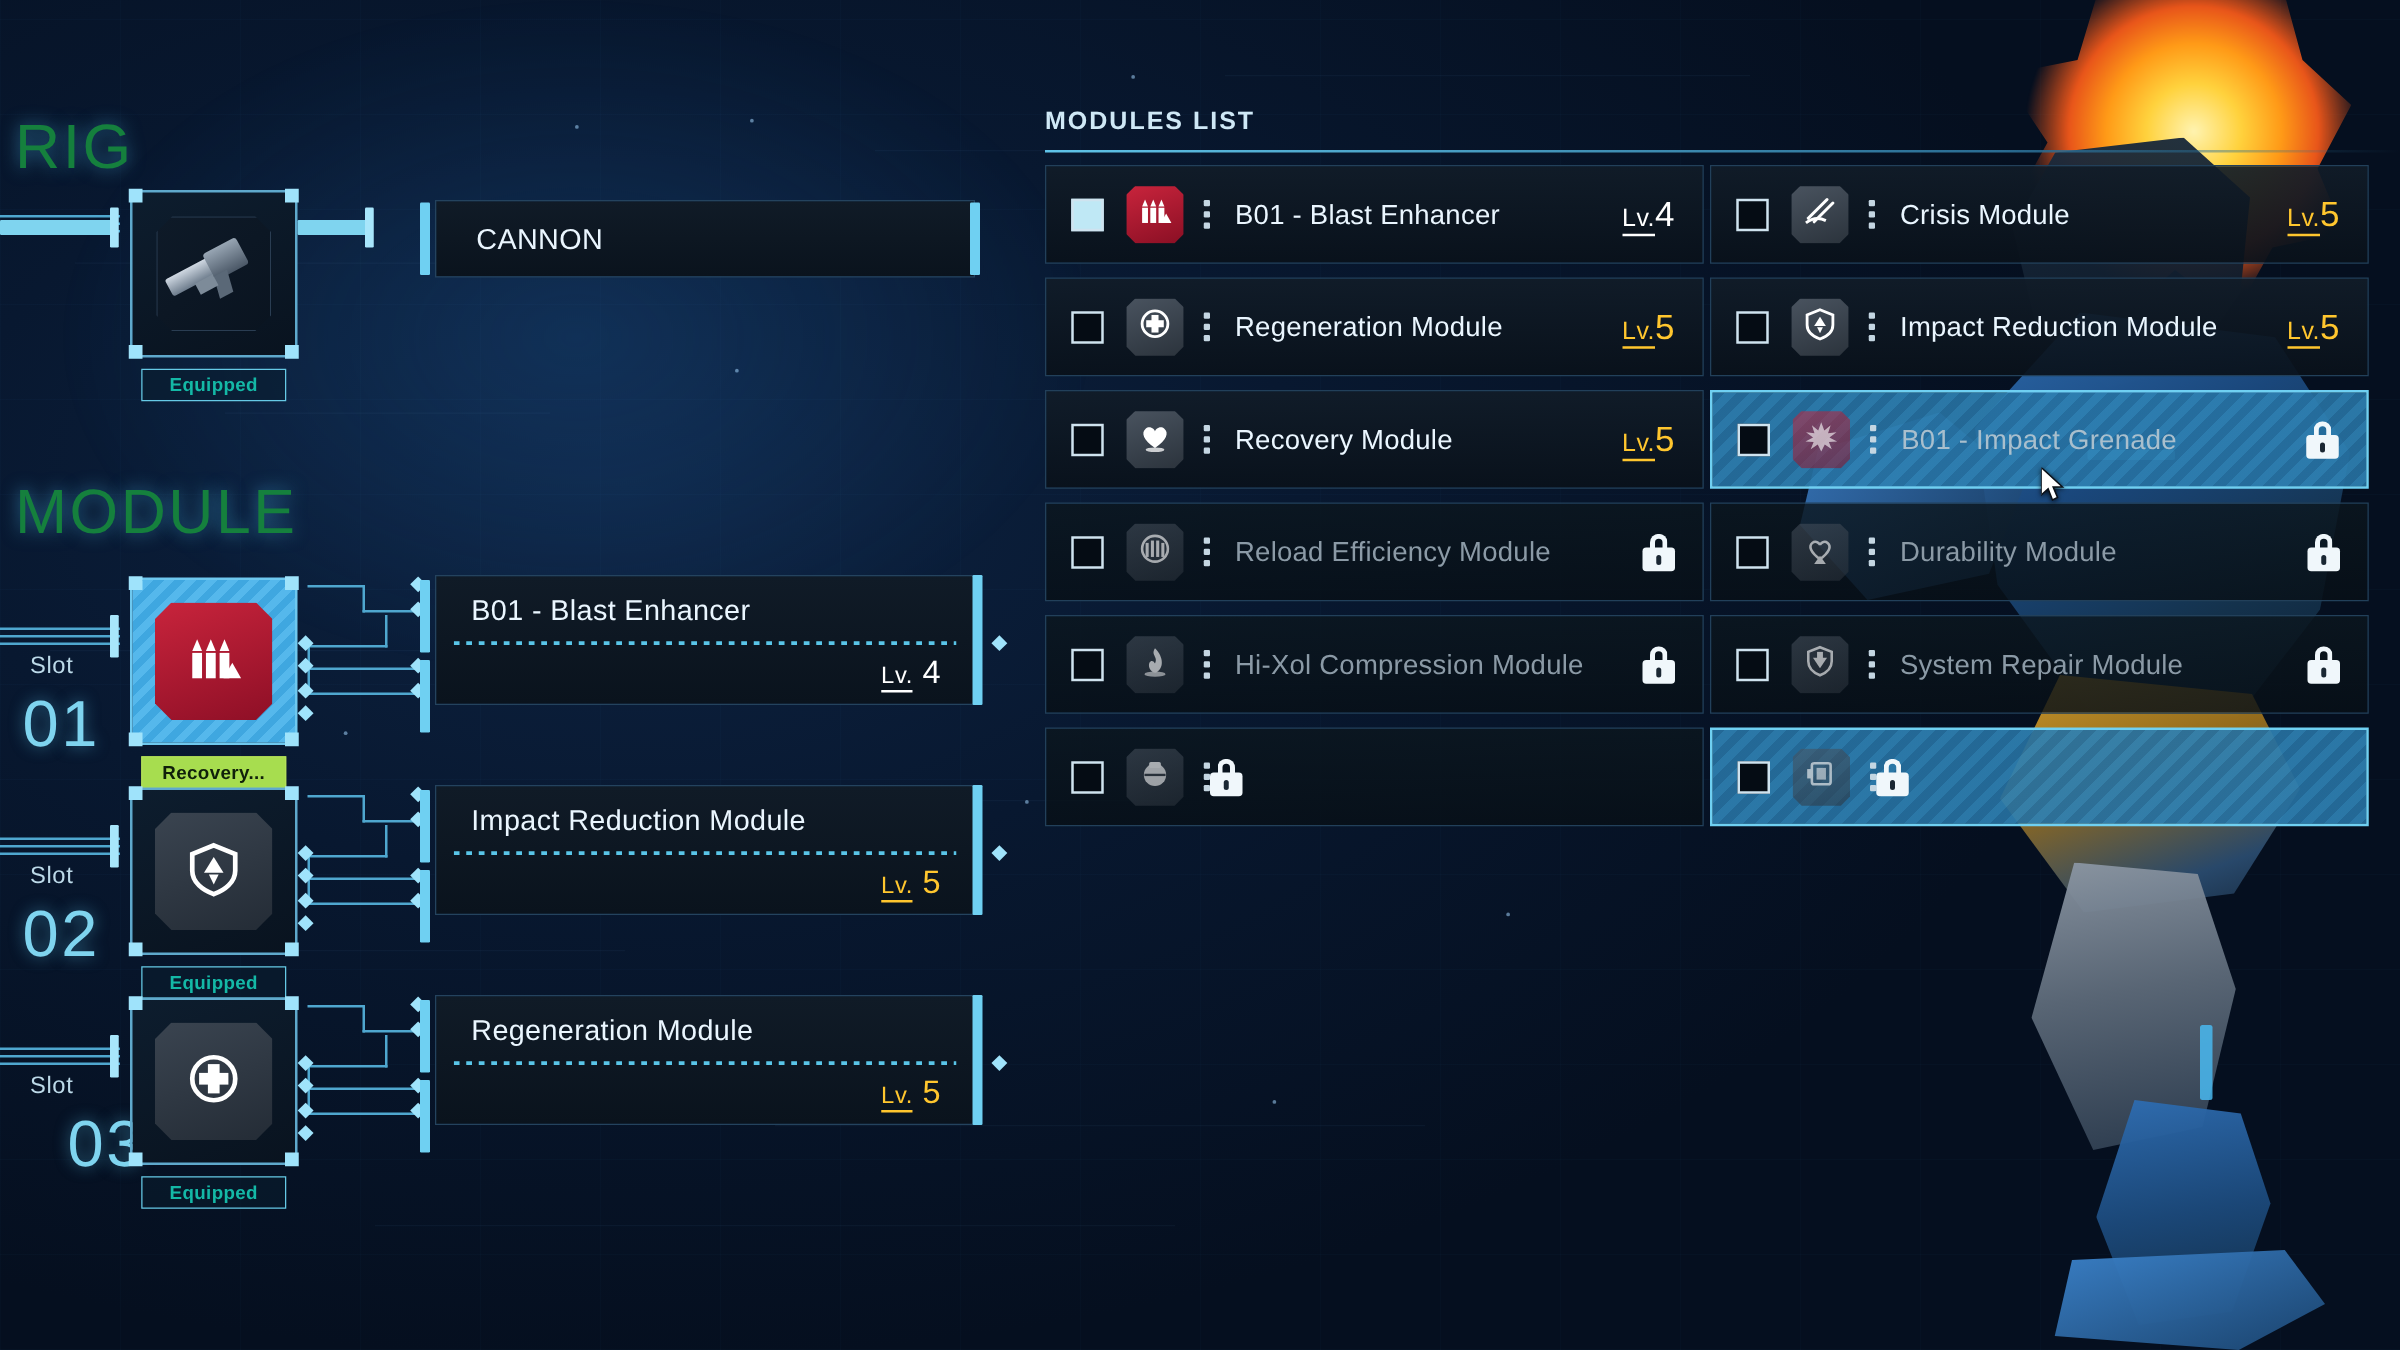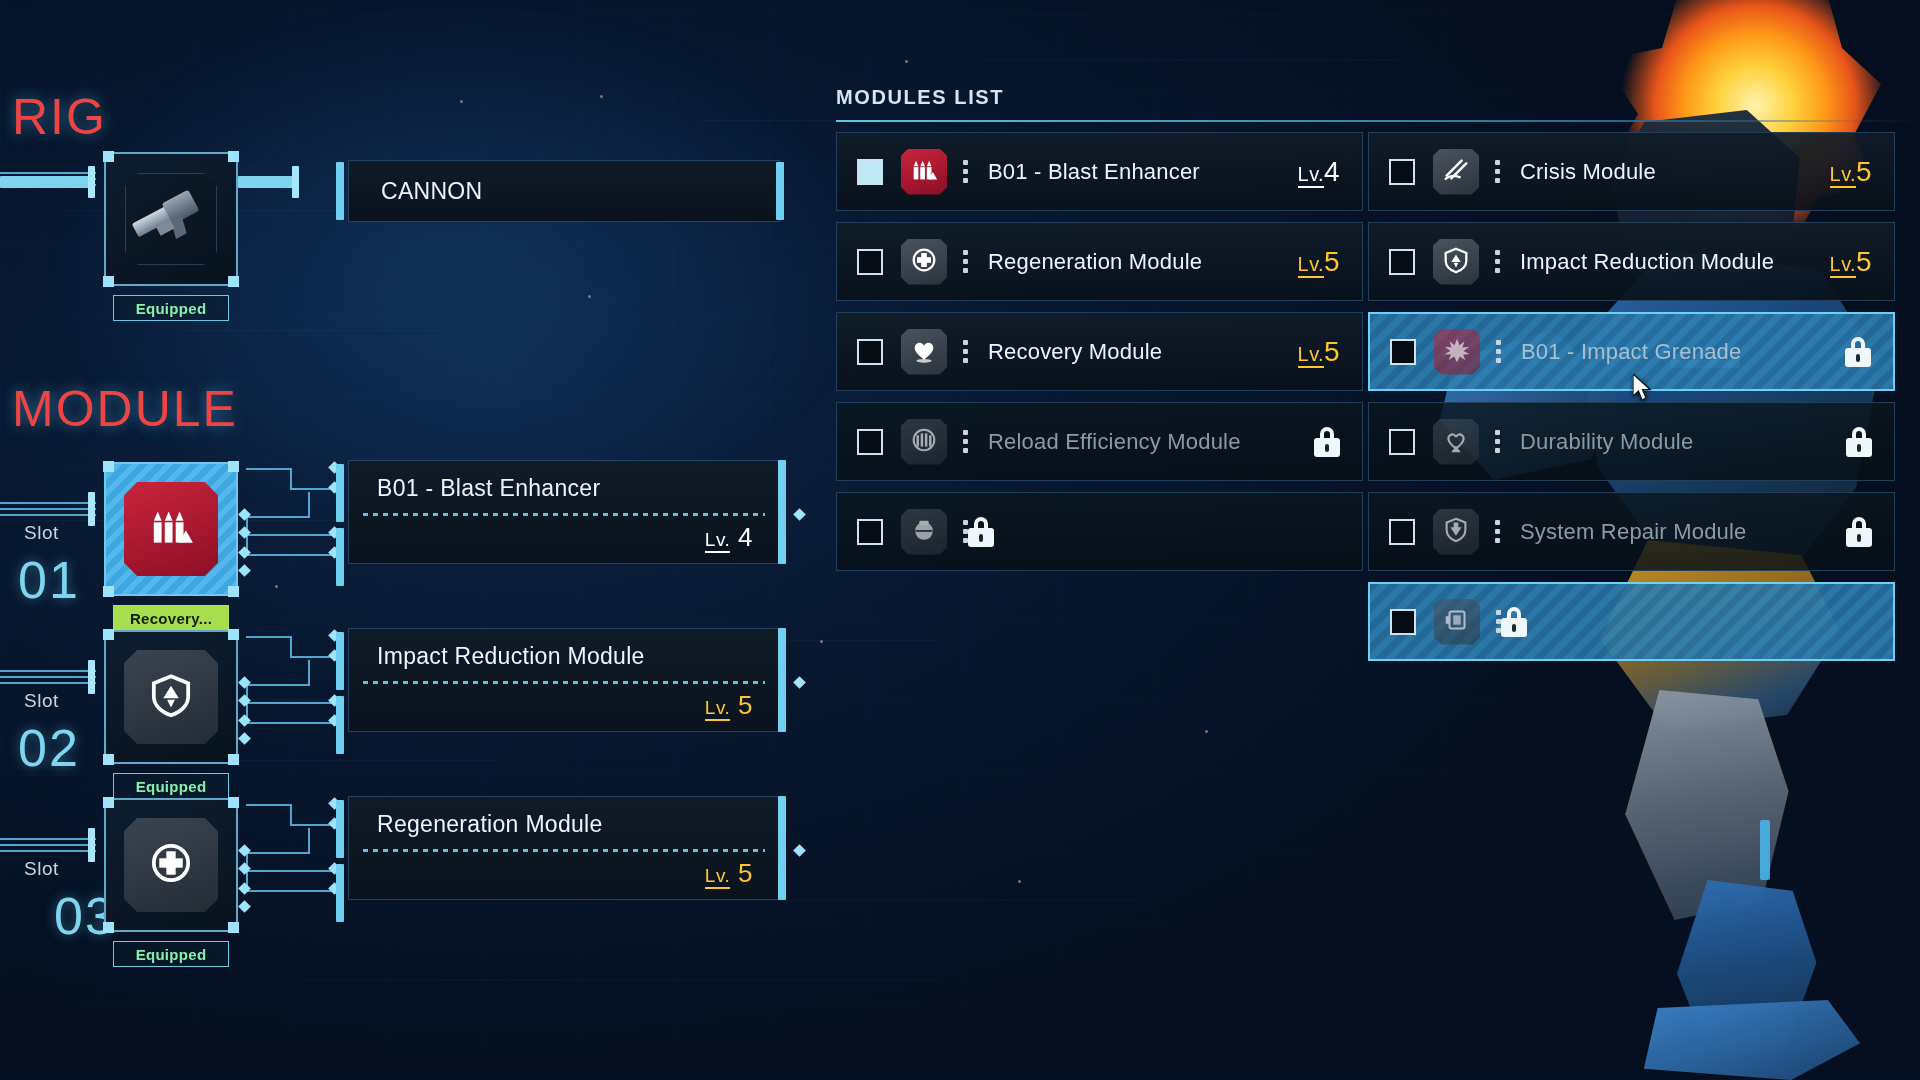--- a/index.html
+++ b/index.html
@@ -82,21 +82,21 @@
   .mech-foot{
     position:absolute; right:60px; top:1000px; width:230px; height:80px;
     background:linear-gradient(160deg,#3d86d0,#1b4570);
     clip-path:polygon(12% 10%,86% 0%,100% 54%,70% 100%,6% 86%);
     opacity:.95;
   }
   .mech-accent{ position:absolute; background:#49b9f0; opacity:.85; border-radius:2px; }
 
   
   .section-title{
-    position:absolute; color:#ef4444; letter-spacing:2px;
+    position:absolute; color:#15803d; letter-spacing:2px;
     font-weight:300; text-shadow:0 0 14px rgba(80,190,240,.55);
   }
   #rig-title{ left:12px; top:88px; font-size:50px; }
   #modules-title{ left:12px; top:380px; font-size:50px; }
 
   
   .rail{ position:absolute; background:#7fd4ef; border-radius:1px; }
   .rail-cap{ position:absolute; width:7px; background:#a8e6fb; border-radius:1px; }
   .rail-grp{ position:absolute; }
   .rail-grp i{ display:block; height:2px; background:#4fa7cf; margin-bottom:4px; }
@@ -145,21 +145,21 @@
     background:linear-gradient(180deg,#98a6b4,#4a5766); border-radius:3px; }
   .gun .grip{ position:absolute; left:34px; top:24px; width:12px; height:18px;
     background:#5a6877; transform:skewX(-12deg); }
   .gun .mag{ position:absolute; left:20px; top:22px; width:16px; height:10px; background:#7d8b99; }
 
   .badge{
     position:absolute; height:26px; min-width:92px; padding:0 10px;
     display:flex; align-items:center; justify-content:center;
     font-size:15px; font-weight:700; letter-spacing:.3px;
   }
-  .badge.equipped{ border:1px solid #66c9e6; color:#86efac; background:rgba(10,30,45,.55); }
+  .badge.equipped{ border:1px solid #66c9e6; color:#14b8a6; background:rgba(10,30,45,.55); }
   .badge.setting{ border:1px solid #b4e05a; color:#10200a; background:#a7dd4f; }
 
   
   .info-panel{
     position:absolute; height:70px;
     background:linear-gradient(180deg,#101b27,#0a131d);
     border:1px solid #24435e;
   }
   .info-panel .pname{
     position:absolute; left:28px; top:14px; font-size:23px; color:#eaf6ff; letter-spacing:.3px;
@@ -601,20 +601,43 @@
             <div class="bodyl"></div>
             <div class="keyh"></div>
          </div>
         </div>
       </div>
       <div class="ml-row locked">
         <div class="ml-check "></div>
        <div class="ml-icon  dim">
          <div class="body"></div>
           <div class="glyph"><svg width="30" height="30" viewBox="0 0 32 32">
+        <path d="M16 5 C12 11 19 12 16 18 C14 14 10 16 11 21 C12 25 16 27 18 25 C23 22 24 13 16 5 Z" fill="#fff"></path>
+        <ellipse cx="16" cy="27" rx="9" ry="2.2" fill="#fff" opacity=".8"></ellipse>
+            </svg></div>
+       </div>
+       <div class="ml-dots">
+          <i></i>
+          <i></i>
+          <i></i>
+        </div>
+       <div class="ml-name">Hi-Xol Compression Module</div>
+       <div class="ml-right">
+          <div class="lock">
+           <div class="shackle"></div>
+            <div class="bodyl"></div>
+            <div class="keyh"></div>
+         </div>
+        </div>
+      </div>
+      <div class="ml-row locked">
+        <div class="ml-check "></div>
+       <div class="ml-icon  dim">
+         <div class="body"></div>
+          <div class="glyph"><svg width="30" height="30" viewBox="0 0 32 32">
         <circle cx="16" cy="17" r="9.5" fill="#fff" opacity=".92"></circle>
         <rect x="11" y="6" width="10" height="5" rx="1.5" fill="#fff"></rect>
         <path d="M7 17 h18" stroke="#2b333c" stroke-width="2"></path>
             </svg></div>
        </div>
        <div class="ml-dots">
           <i></i>
           <i></i>
           <i></i>
         </div>

